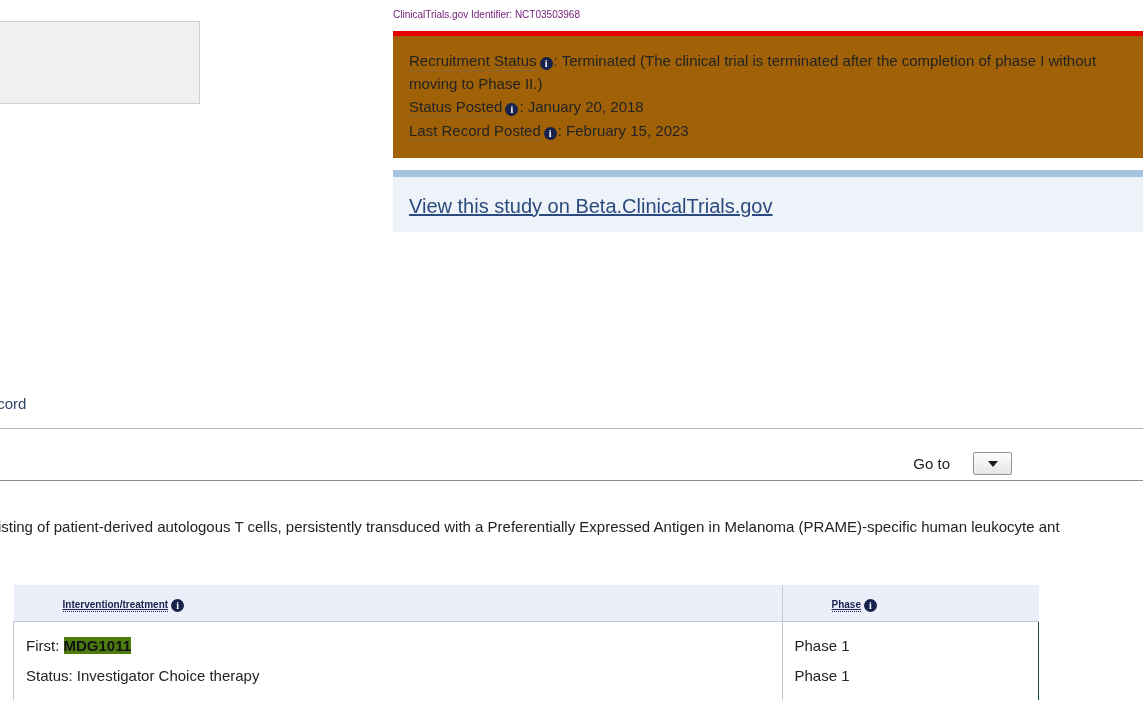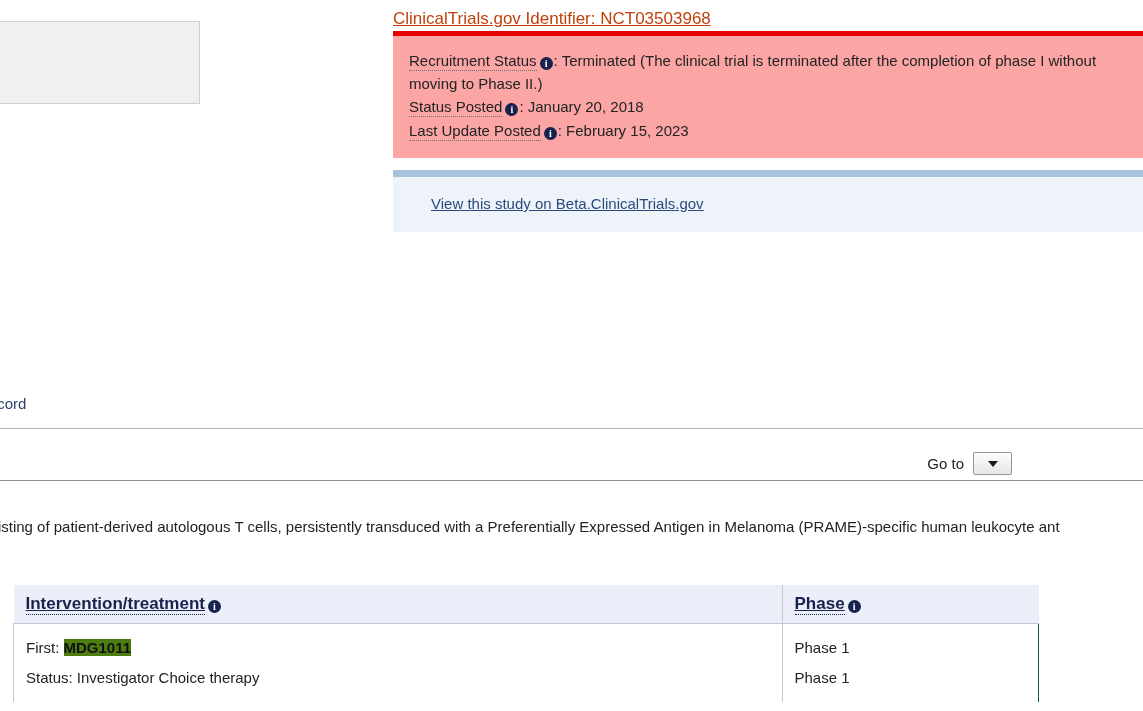--- a/index.html
+++ b/index.html
@@ -33,43 +33,42 @@
     font-size: 14.5px;
     line-height: 22px;
     color: #222222;
   }
 
   
   .nct-identifier {
     position: absolute;
     left: 393px;
     top: 9px;
-    font-size: 17px;
-    color: #c2410c;
+    font-size: 10px;
+    color: #701a75;
     white-space: nowrap;
-    text-decoration: underline;
   }
 
   
   .status-redbar {
     position: absolute;
     left: 393px;
     top: 31px;
     width: 750px;
     height: 5px;
     background: #e60000;
   }
   .status-panel {
     position: absolute;
     left: 393px;
     top: 36px;
     width: 750px;
     height: 122px;
     box-sizing: border-box;
-    background: #fca5a5;
+    background: #a16207;
     padding: 14px 16px 0 16px;
   }
   .status-line {
     font-size: 15px;
     line-height: 22.5px;
     color: #232323;
     margin-bottom: 1px;
   }
   .status-label {
     color: #232323;
@@ -109,24 +108,23 @@
     position: absolute;
     left: 393px;
     top: 177px;
     width: 750px;
     height: 55px;
     box-sizing: border-box;
     background: #eef3fa;
     padding: 18px 16px 0 16px;
   }
   .beta-link {
-    font-size: 15px;
+    font-size: 20px;
     color: #2b4a7d;
     text-decoration: underline;
-    margin-left: 22px;
   }
 
   
   .record-heading {
     position: absolute;
     left: -22px;
     top: 395px;
     font-size: 15px;
     color: #2e4269;
   }
@@ -149,21 +147,21 @@
     background: #8c8c8c;
   }
 
   
   .goto-wrap {
     position: absolute;
     right: 131px;
     top: 452px;
     display: flex;
     align-items: center;
-    gap: 9px;
+    gap: 23px;
   }
   .goto-label {
     font-size: 15px;
     color: #212121;
   }
   .goto-select {
     width: 39px;
     height: 23px;
     box-sizing: border-box;
     background: linear-gradient(#fdfdfd, #e6e6e6);
@@ -223,23 +221,24 @@
   }
   .col-intervention { width: 744px; }
   .col-phase { width: 232px; }
   .intervention-table td.cell-phase,
   .intervention-table th.col-phase {
     border-left: 1px solid #c9c9c9;
   }
   .th-label {
     color: #17224d;
     font-weight: bold;
-    font-size: 17px;
+    font-size: 10px;
     border-bottom: 1px dotted #17224d;
     padding-bottom: 1px;
+    margin-left: 37px;
   }
   .intervention-table tbody td {
     background: #ffffff;
     border-right: 1px solid #14532d;
   }
   .intervention-table tbody td.cell-intervention {
     border-left: 1px solid #c9c9c9;
     border-right: none;
   }
   .cell-line {
@@ -267,21 +266,21 @@
 
   <div class="status-line">
     <a href="#" class="status-label">Recruitment Status</a><span class="info-icon">i</span><span>: Terminated (The clinical trial is terminated after the completion of phase I without moving to Phase II.)</span>
   </div>
 
   <div class="status-line">
     <a href="#" class="status-label">Status Posted</a><span class="info-icon">i</span><span>: January 20, 2018</span>
   </div>
 
   <div class="status-line">
-    <a href="#" class="status-label">Last Update Posted</a><span class="info-icon">i</span><span>: February 15, 2023</span>
+    <a href="#" class="status-label">Last Record Posted</a><span class="info-icon">i</span><span>: February 15, 2023</span>
   </div>
 
 </div>
 
 <div class="beta-topbar"></div>
 <div class="beta-panel">
   <a href="#" class="beta-link">View this study on Beta.ClinicalTrials.gov</a>
 </div>
 
 <div class="record-heading">Record</div>

